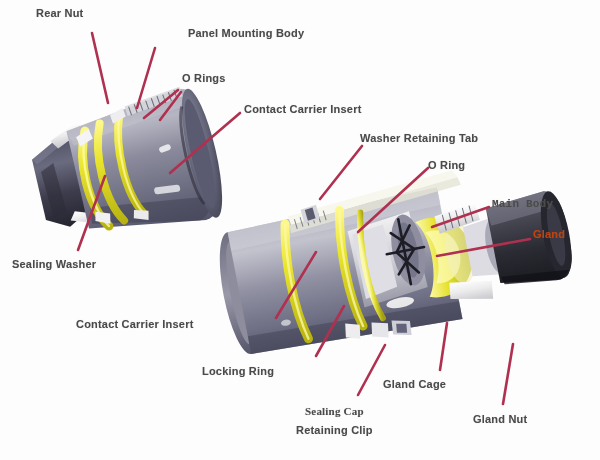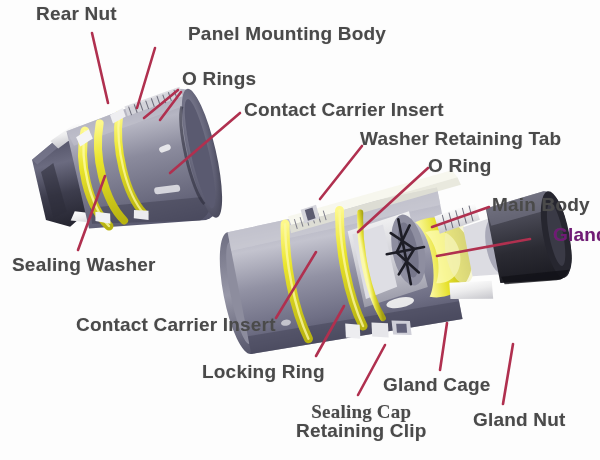--- a/index.html
+++ b/index.html
@@ -6,21 +6,21 @@
   body{
     width:600px;height:460px;overflow:hidden;position:relative;
     font-family:"Liberation Sans","DejaVu Sans",sans-serif;
   }
   #stage{position:absolute;left:0;top:0;width:600px;height:460px;background:#fdfdfd;}
   #art{position:absolute;left:0;top:0;width:600px;height:460px;}
   .lbl{
     position:absolute;
     color:#4a4a4a;
     font-weight:700;
-    font-size:19px;
+    font-size:11px;
     letter-spacing:0.2px;
     white-space:nowrap;
     line-height:17px;
     text-shadow:0 0 1px rgba(120,120,120,.35);
   }
   .lbl.two{line-height:19px;}
 </style>
 </head>
 <body>
 
@@ -276,24 +276,24 @@
       </div>
       <div class="lbl" style="left: 244px; top: 101px; color: rgb(74, 74, 74);">
         <div>Contact Carrier Insert</div>
       </div>
       <div class="lbl" style="left: 360px; top: 130px; color: rgb(74, 74, 74);">
         <div>Washer Retaining Tab</div>
       </div>
       <div class="lbl" style="left: 428px; top: 157px; color: rgb(74, 74, 74);">
         <div>O Ring</div>
       </div>
-      <div class="lbl" style="left: 492px; top: 196px; color: rgb(74, 74, 74);">
+      <div class="lbl" style="left: 492px; top: 196px; color: rgb(74, 74, 74); font-family: Liberation Mono, monospace;">
         <div>Main Body</div>
       </div>
-      <div class="lbl" style="left: 533px; top: 226px; color: #701a75; margin-left: 20px;">
+      <div class="lbl" style="left: 533px; top: 226px; color: #c2410c;">
         <div>Gland</div>
       </div>
       <div class="lbl" style="left: 12px; top: 256px; color: rgb(74, 74, 74);">
         <div>Sealing Washer</div>
       </div>
       <div class="lbl" style="left: 76px; top: 316px; color: rgb(74, 74, 74);">
         <div>Contact Carrier Insert</div>
       </div>
       <div class="lbl" style="left: 202px; top: 363px; color: rgb(74, 74, 74);">
         <div>Locking Ring</div>

